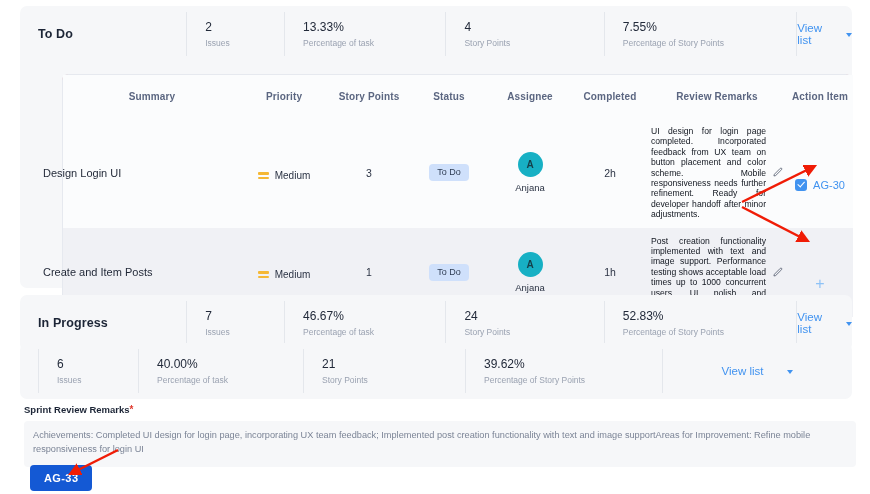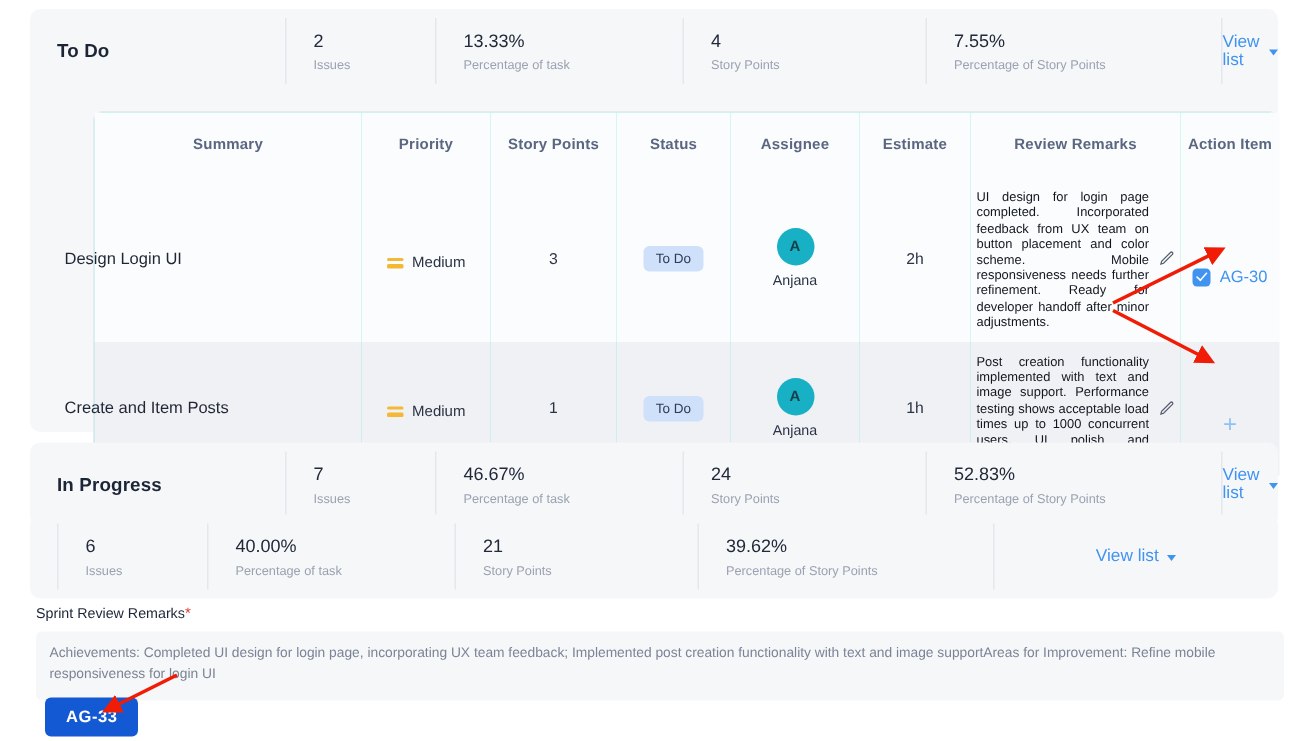--- a/index.html
+++ b/index.html
@@ -60,41 +60,41 @@
   .s-pct      { width: 165px; }
   .s-sp       { width: 162px; }
   .s-sppct    { width: 197px; }
   .view-list {
     flex: 1;
     border-left: 1px solid #e4e7ec;
     height: 44px;
     display: flex;
     align-items: center;
     justify-content: center;
-    gap: 6px;
+    gap: 24px;
     color: #4193f0;
     font-size: 11.5px;
     cursor: pointer;
   }
   .chev {
     display: inline-block;
     width: 0; height: 0;
     border-left: 3.5px solid transparent;
     border-right: 3.5px solid transparent;
     border-top: 4px solid #4193f0;
     margin-top: 2px;
   }
 
   
   .issues-panel {
     position: absolute;
     left: 42px;
     top: 68px;
     width: 790px;
-    background: #5eead4;
+    background: #ef4444;
     border: 1px solid #e6e9ef;
     border-radius: 6px;
     overflow: visible;
   }
   .tbl { width: 100%; border-collapse: collapse; table-layout: fixed; }
   .tbl th {
     font-size: 10px;
     font-weight: bold;
     color: #5b6681;
     padding: 16px 4px 16px 4px;
@@ -202,21 +202,21 @@
     font-size: 16px;
     line-height: 12px;
     font-weight: 300;
     cursor: pointer;
   }
 
   
   .remarks-section { position: absolute; left: 24px; top: 404px; width: 832px; }
   .srr-label {
     font-size: 9.5px;
-    font-weight: normal;
+    font-weight: bold;
     color: #1c2536;
     margin-bottom: 6px;
   }
   .srr-label .req { color: #e03a2f; font-size: 10px; }
   .srr-box {
     background: #f6f7f9;
     border-radius: 4px;
     padding: 7px 9px 11px 9px;
     font-size: 9.2px;
     line-height: 14px;
@@ -272,21 +272,21 @@
 
     <div class="issues-panel">
       <table class="tbl">
         <thead>
           <tr>
             <th class="c-summary">Summary</th>
             <th class="c-priority">Priority</th>
             <th class="c-points">Story Points</th>
             <th class="c-status">Status</th>
             <th class="c-assignee">Assignee</th>
-            <th class="c-estimate">Estimate</th>
+            <th class="c-estimate">Completed</th>
             <th class="c-remarks">Review Remarks</th>
             <th class="c-action">Action Item</th>
           </tr>
         </thead>
         <tbody>
 
           <tr class="row-a" style="height:88px;">
             <td class="c-summary">
               <div class="summary-cell">Design Login UI</div>
             </td>

